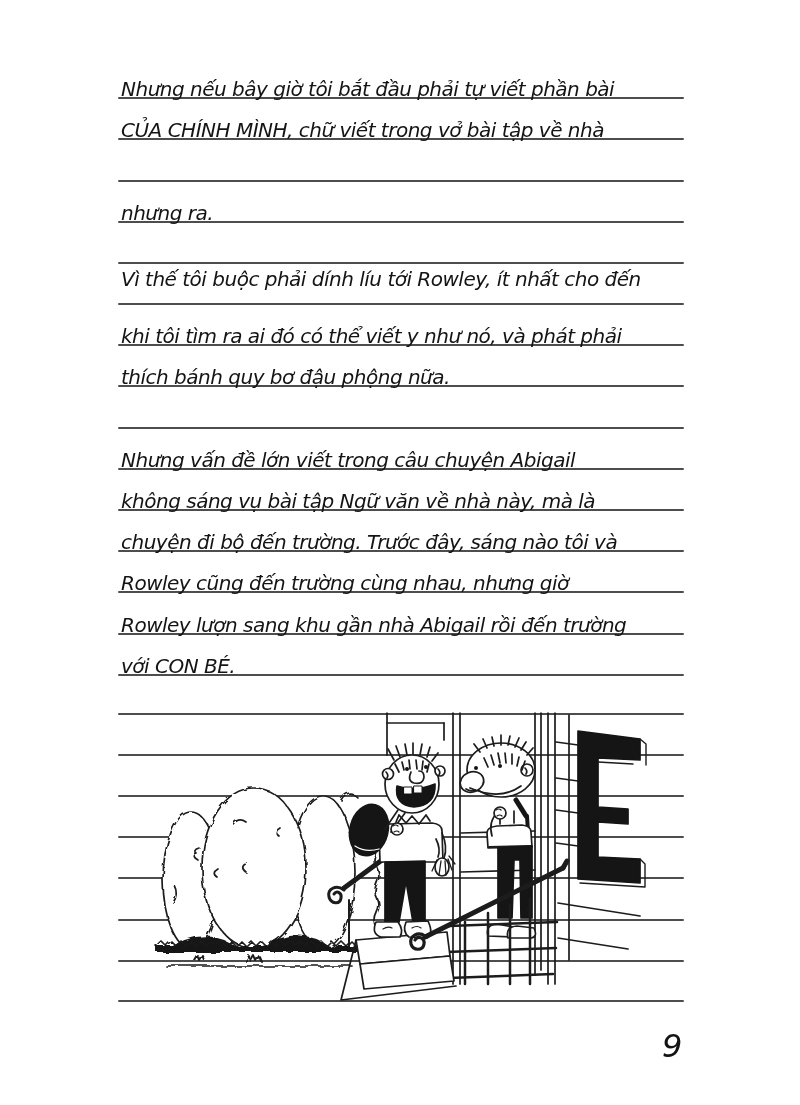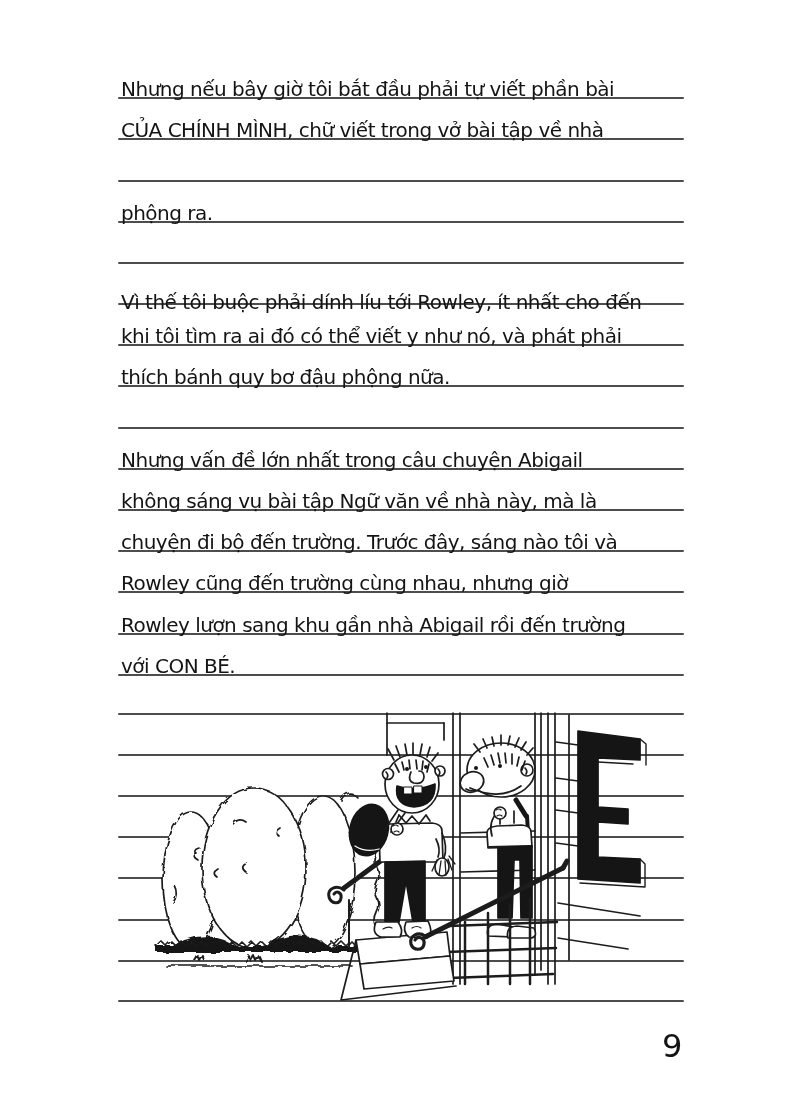--- a/index.html
+++ b/index.html
@@ -1,19 +1,19 @@
 <!DOCTYPE html>
 <html><head>
 <meta charset="utf-8">
 <style>
   html,body{margin:0;padding:0;background:#e8e8e8;}
   #page{
     position:relative;width:800px;height:1105px;background:#ffffff;
     margin:0 auto;overflow:hidden;
-    font-family:"DejaVu Sans","Liberation Sans",sans-serif;color:#161616;
+    font-family:"DejaVu Sans","Liberation Sans",sans-serif;color:#161616;font-style:italic;
   }
   .rule{
     position:absolute;left:118px;width:566px;height:2px;
     background:#262626;opacity:.82;border-radius:1px;
   }
   .hw{
     position:absolute;left:121px;width:572px;height:30px;line-height:30px;
     font-size:20px;letter-spacing:-0.5px;white-space:nowrap;overflow:visible;
     color:#141414;font-weight:500;
   }
@@ -52,27 +52,27 @@
       <div class="rule" style="top: 795px;"></div>
       <div class="rule" style="top: 836px;"></div>
       <div class="rule" style="top: 877px;"></div>
       <div class="rule" style="top: 919px;"></div>
       <div class="rule" style="top: 960px;"></div>
       <div class="rule" style="top: 1000px;"></div>
     </div>
 
   <div class="hw" style="top:74px">Nhưng nếu bây giờ tôi bắt đầu phải tự viết phần bài</div>
   <div class="hw" style="top:115px">CỦA CHÍNH MÌNH, chữ viết trong vở bài tập về nhà</div>
-  <div class="hw" style="top:198px">phộng ra.</div>
+  <div class="hw" style="top:198px">nhưng ra.</div>
   <div class="hw" style="top:239px"></div>
-  <div class="hw" style="top:287px">Vì thế tôi buộc phải dính líu tới Rowley, ít nhất cho đến</div>
+  <div class="hw" style="top:264px">Vì thế tôi buộc phải dính líu tới Rowley, ít nhất cho đến</div>
   <div class="hw" style="top:321px">khi tôi tìm ra ai đó có thể viết y như nó, và phát phải</div>
   <div class="hw" style="top:362px">thích bánh quy bơ đậu phộng nữa.</div>
   <div class="hw" style="top:404px"></div>
-  <div class="hw" style="top:445px">Nhưng vấn đề lớn nhất trong câu chuyện Abigail</div>
+  <div class="hw" style="top:445px">Nhưng vấn đề lớn viết trong câu chuyện Abigail</div>
   <div class="hw" style="top:486px">không sáng vụ bài tập Ngữ văn về nhà này, mà là</div>
   <div class="hw" style="top:568px">Rowley cũng đến trường cùng nhau, nhưng giờ</div>
   <div class="hw" style="top:527px">chuyện đi bộ đến trường. Trước đây, sáng nào tôi và</div>
   <div class="hw" style="top:651px">với CON BÉ.</div>
   <div class="hw" style="top:610px">Rowley lượn sang khu gần nhà Abigail rồi đến trường</div>
 
   <svg id="illo" viewBox="0 0 800 320" role="img" fill="none" stroke="#1c1c1c" stroke-width="1.7" stroke-linecap="round" stroke-linejoin="round" aria-label="Greg with a backpack talks to Rowley on a front-porch stoop; scalloped bushes and iron stair railings with spiral ends, black shutter on the house corner">
     <defs>
       <filter id="rough" x="-15%" y="-15%" width="130%" height="130%">
         <feTurbulence type="fractalNoise" baseFrequency="0.10" numOctaves="2" seed="7" result="n"></feTurbulence>

